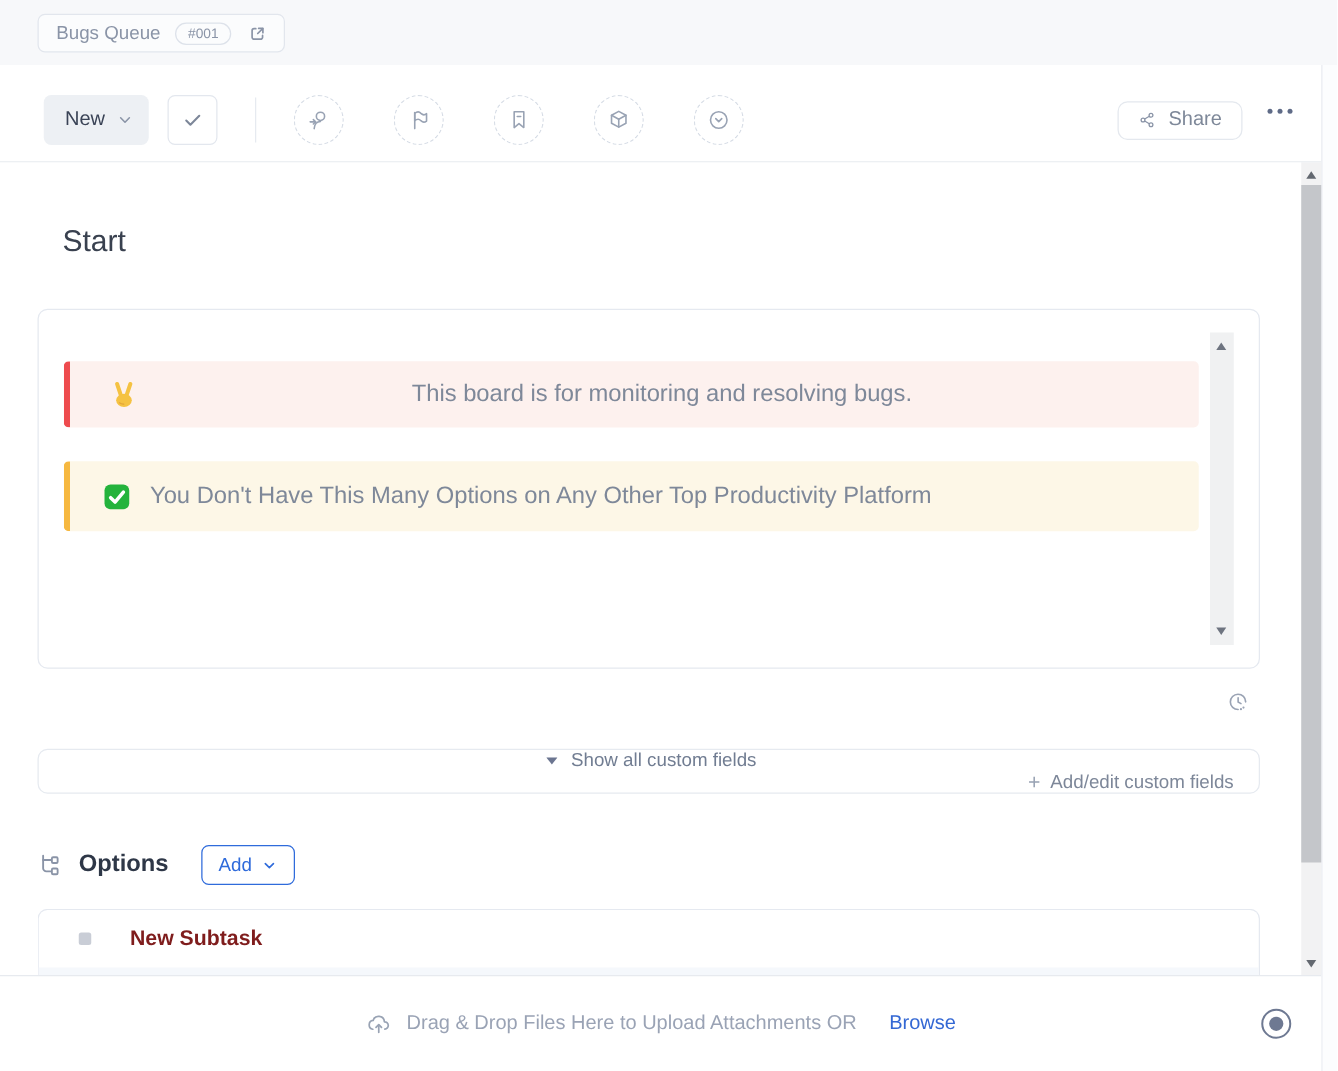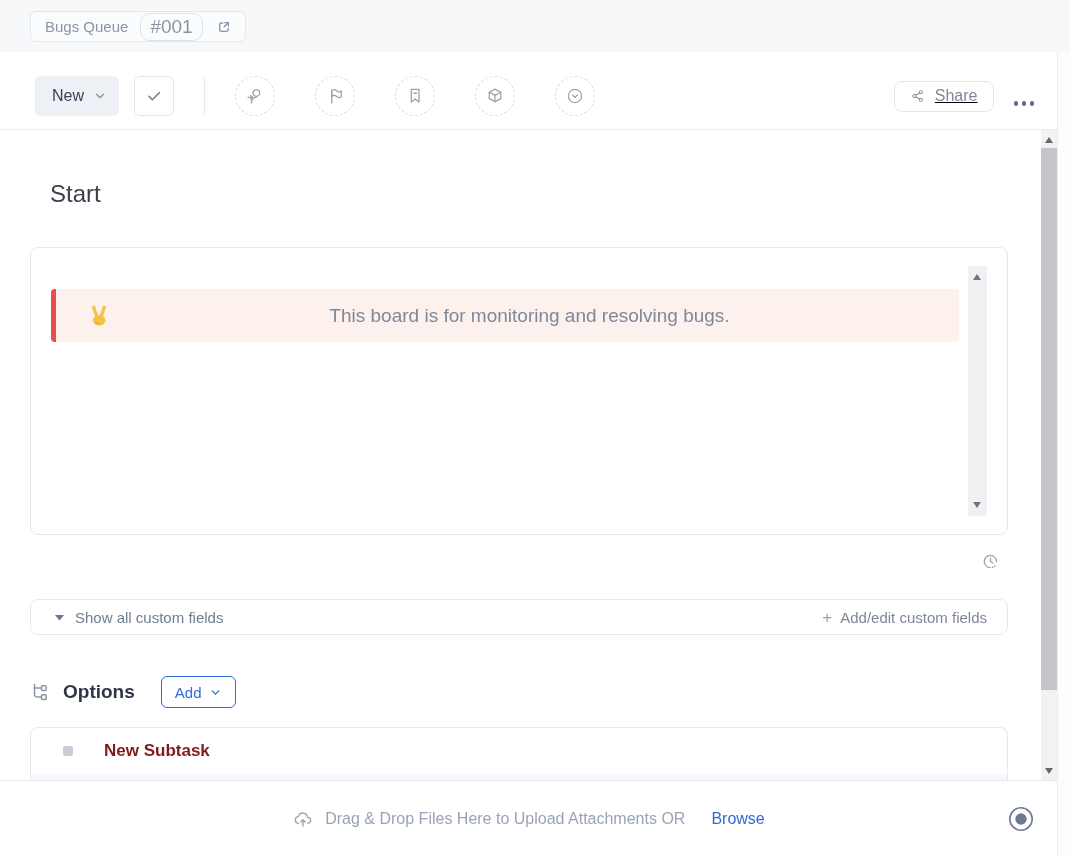--- a/index.html
+++ b/index.html
@@ -3,30 +3,30 @@
 <meta charset="utf-8">
 <style>
   * { box-sizing: border-box; }
   html,body { margin:0; padding:0; background:#ffffff; }
   body { font-family:"Liberation Sans","DejaVu Sans",sans-serif; }
   .frame { position:relative; width:1070px; height:857px; overflow:hidden; background:#fff; }
 
   
   .topbar { position:absolute; left:0; top:0; width:1070px; height:52px; background:#f7f8fa; border-bottom:1px solid #ecemf1; border-bottom-color:#eceef2; }
   .crumb { position:absolute; left:30px; top:11px; height:31px; display:flex; align-items:center; gap:12px; padding:0 12px 0 14px; background:#fbfcfd; border:1px solid #e2e6ed; border-radius:6px; color:#8a94a7; font-size:15px; cursor:pointer; }
-  .task-pill { border:1px solid #dde2ea; border-radius:10px; padding:2px 9px; font-size:19px; color:#8a94a7; }
+  .task-pill { border:1px solid #dde2ea; border-radius:10px; padding:2px 9px; font-size:11px; color:#8a94a7; }
   .cursor-artifact { position:absolute; left:0; top:0; }
 
   
   .toolbar { position:absolute; left:0; top:53px; width:1057px; height:77px; background:#fff; border-bottom:1px solid #e8ebf0; display:flex; align-items:center; padding:10px 0 0 35px; }
   .btn-new { height:40px; padding:0 12px 0 17px; background:#edf0f4; border-radius:6px; display:flex; align-items:center; gap:9px; font-size:16px; color:#3a4356; cursor:pointer; }
   .btn-check { width:40px; height:40px; margin-left:15px; border:1px solid #e3e7ee; border-radius:6px; background:#fff; display:flex; align-items:center; justify-content:center; cursor:pointer; }
   .vdiv { width:1px; height:36px; background:#e6eaf0; margin:0 30px; }
   .circle-icon { width:40px; height:40px; border:1px dashed #d7dde6; border-radius:50%; display:flex; align-items:center; justify-content:center; margin-right:40px; cursor:pointer; }
-  .toolbar-right { margin-left:auto; display:flex; align-items:flex-end; padding-right:21px;text-decoration:underline; }
+  .toolbar-right { margin-left:auto; display:flex; align-items:flex-start; padding-right:21px; }
   .btn-share { height:31px; padding:0 15px; border:1px solid #e4e8ee; border-radius:8px; display:flex; align-items:center; gap:9px; color:#7e8899; font-size:16px; background:#fff; cursor:pointer; }
   .more-btn { display:flex; gap:3.5px; margin-left:18px; cursor:pointer; padding:6px 2px; }
   .more-btn i { width:4.5px; height:4.5px; border-radius:50%; background:#5f6b87; }
 
   
   .rightstrip { position:absolute; left:1057px; top:52px; width:13px; height:805px; background:#fcfdfe; border-left:1px solid #e9ecf1; }
 
   
   .content { position:absolute; left:0; top:130px; width:1041px; height:650px; background:#fff; overflow:hidden; }
   .page-title { position:absolute; left:50px; top:50px; font-size:24px; color:#39414f; cursor:text; }
@@ -38,21 +38,21 @@
   .alert-0 .txt { flex:1; text-align:center; }
   .alert-1 { top:121px; height:56px; background:#fdf7e7; border-left-color:#f6b840; gap:14px; }
 
   .inner-scroll { position:absolute; right:20px; top:18px; width:19px; height:250px; background:#f0f1f2; cursor:default; }
   .tri { width:0; height:0; position:absolute; left:5px; }
   .tri-up { top:8px; border-left:4.5px solid transparent; border-right:4.5px solid transparent; border-bottom:6px solid #6e7480; }
   .tri-down { bottom:8px; border-left:4.5px solid transparent; border-right:4.5px solid transparent; border-top:6px solid #6e7480; }
 
   .clock-btn { position:absolute; left:980px; top:421px; cursor:pointer; }
 
-  .fields-bar { position:absolute; left:30px; top:469px; width:978px; height:36px; border:1px solid #e6eaf0; border-radius:8px; display:flex; align-items:center; padding:0 20px 0 24px; color:#717d92; font-size:15px; background:#fff; }
+  .fields-bar { position:absolute; left:30px; top:469px; width:978px; height:36px; border:1px solid #e6eaf0; border-radius:8px; display:flex; align-items:center; padding:0 20px 0 24px; color:#717d92; font-size:15px; background:#fff;flex-direction:column; }
   .fields-left { display:flex; align-items:center; gap:11px; cursor:pointer; }
   .fields-right { margin-left:auto; display:flex; align-items:center; gap:8px; cursor:pointer; color:#7d8799; }
   .plus-glyph { font-size:17px; color:#99a3b4; line-height:1; }
 
   .subtask-head { position:absolute; left:30px; top:546px; display:flex; align-items:center; }
   .subtask-title { margin-left:11px; font-size:19px; font-weight:700; color:#2e3747; }
   .btn-add { margin-left:26px; height:32px; padding:0 13px; border:1px solid #2f6bdb; border-radius:6px; color:#2f6bdb; font-size:15px; display:flex; align-items:center; gap:8px; background:#fff; cursor:pointer; }
 
   .subtask-card { position:absolute; left:30px; top:597px; width:978px; height:53px; border:1px solid #e5e9f0; border-bottom:none; border-radius:8px 8px 0 0; background:#fff; }
   .subtask-row { display:flex; align-items:center; height:46px; padding-left:32px; cursor:pointer; }
@@ -181,20 +181,29 @@
           <svg width="25" height="25" viewBox="0 0 24 24">
             <path d="M9.6 13.5 L6.4 4" stroke="#f5c242" stroke-width="3.1" stroke-linecap="round" fill="none"></path>
             <path d="M13.4 13.5 L16.6 4" stroke="#f5c242" stroke-width="3.1" stroke-linecap="round" fill="none"></path>
             <ellipse cx="11.7" cy="16.6" rx="6" ry="5.1" fill="#f5c242"></ellipse>
             <path d="M8.2 18.5 q1.6 1.2 3.4 1" stroke="#e2a437" stroke-width="0.9" fill="none" stroke-linecap="round"></path>
           </svg>
         </span>
         <span class="txt">This board is for monitoring and resolving bugs.</span>
       </div>
 
+      <div class="alert alert-1">
+        <span class="emoji">
+          <svg width="25" height="25" viewBox="0 0 24 24">
+            <rect x="2.5" y="2.5" width="19" height="19" rx="4.6" fill="#24b33c"></rect>
+            <path d="M7.2 12.6 L10.6 16 L17 8.4" stroke="#ffffff" stroke-width="2.7" fill="none" stroke-linecap="round" stroke-linejoin="round"></path>
+          </svg>
+        </span>
+        <span class="txt">You Don't Have This Many Options on Any Other Top Productivity Platform</span>
+      </div>
 
       <div class="inner-scroll">
         <span class="tri tri-up"></span>
         <span class="tri tri-down"></span>
       </div>
     </div>
 
     <div class="clock-btn">
       <svg width="21" height="21" viewBox="0 0 24 24" fill="none" stroke="#9aa3b4" stroke-width="1.5" stroke-linecap="round">
         <path d="M18.9 12 a7 7 0 1 0 -6.9 7"></path>

